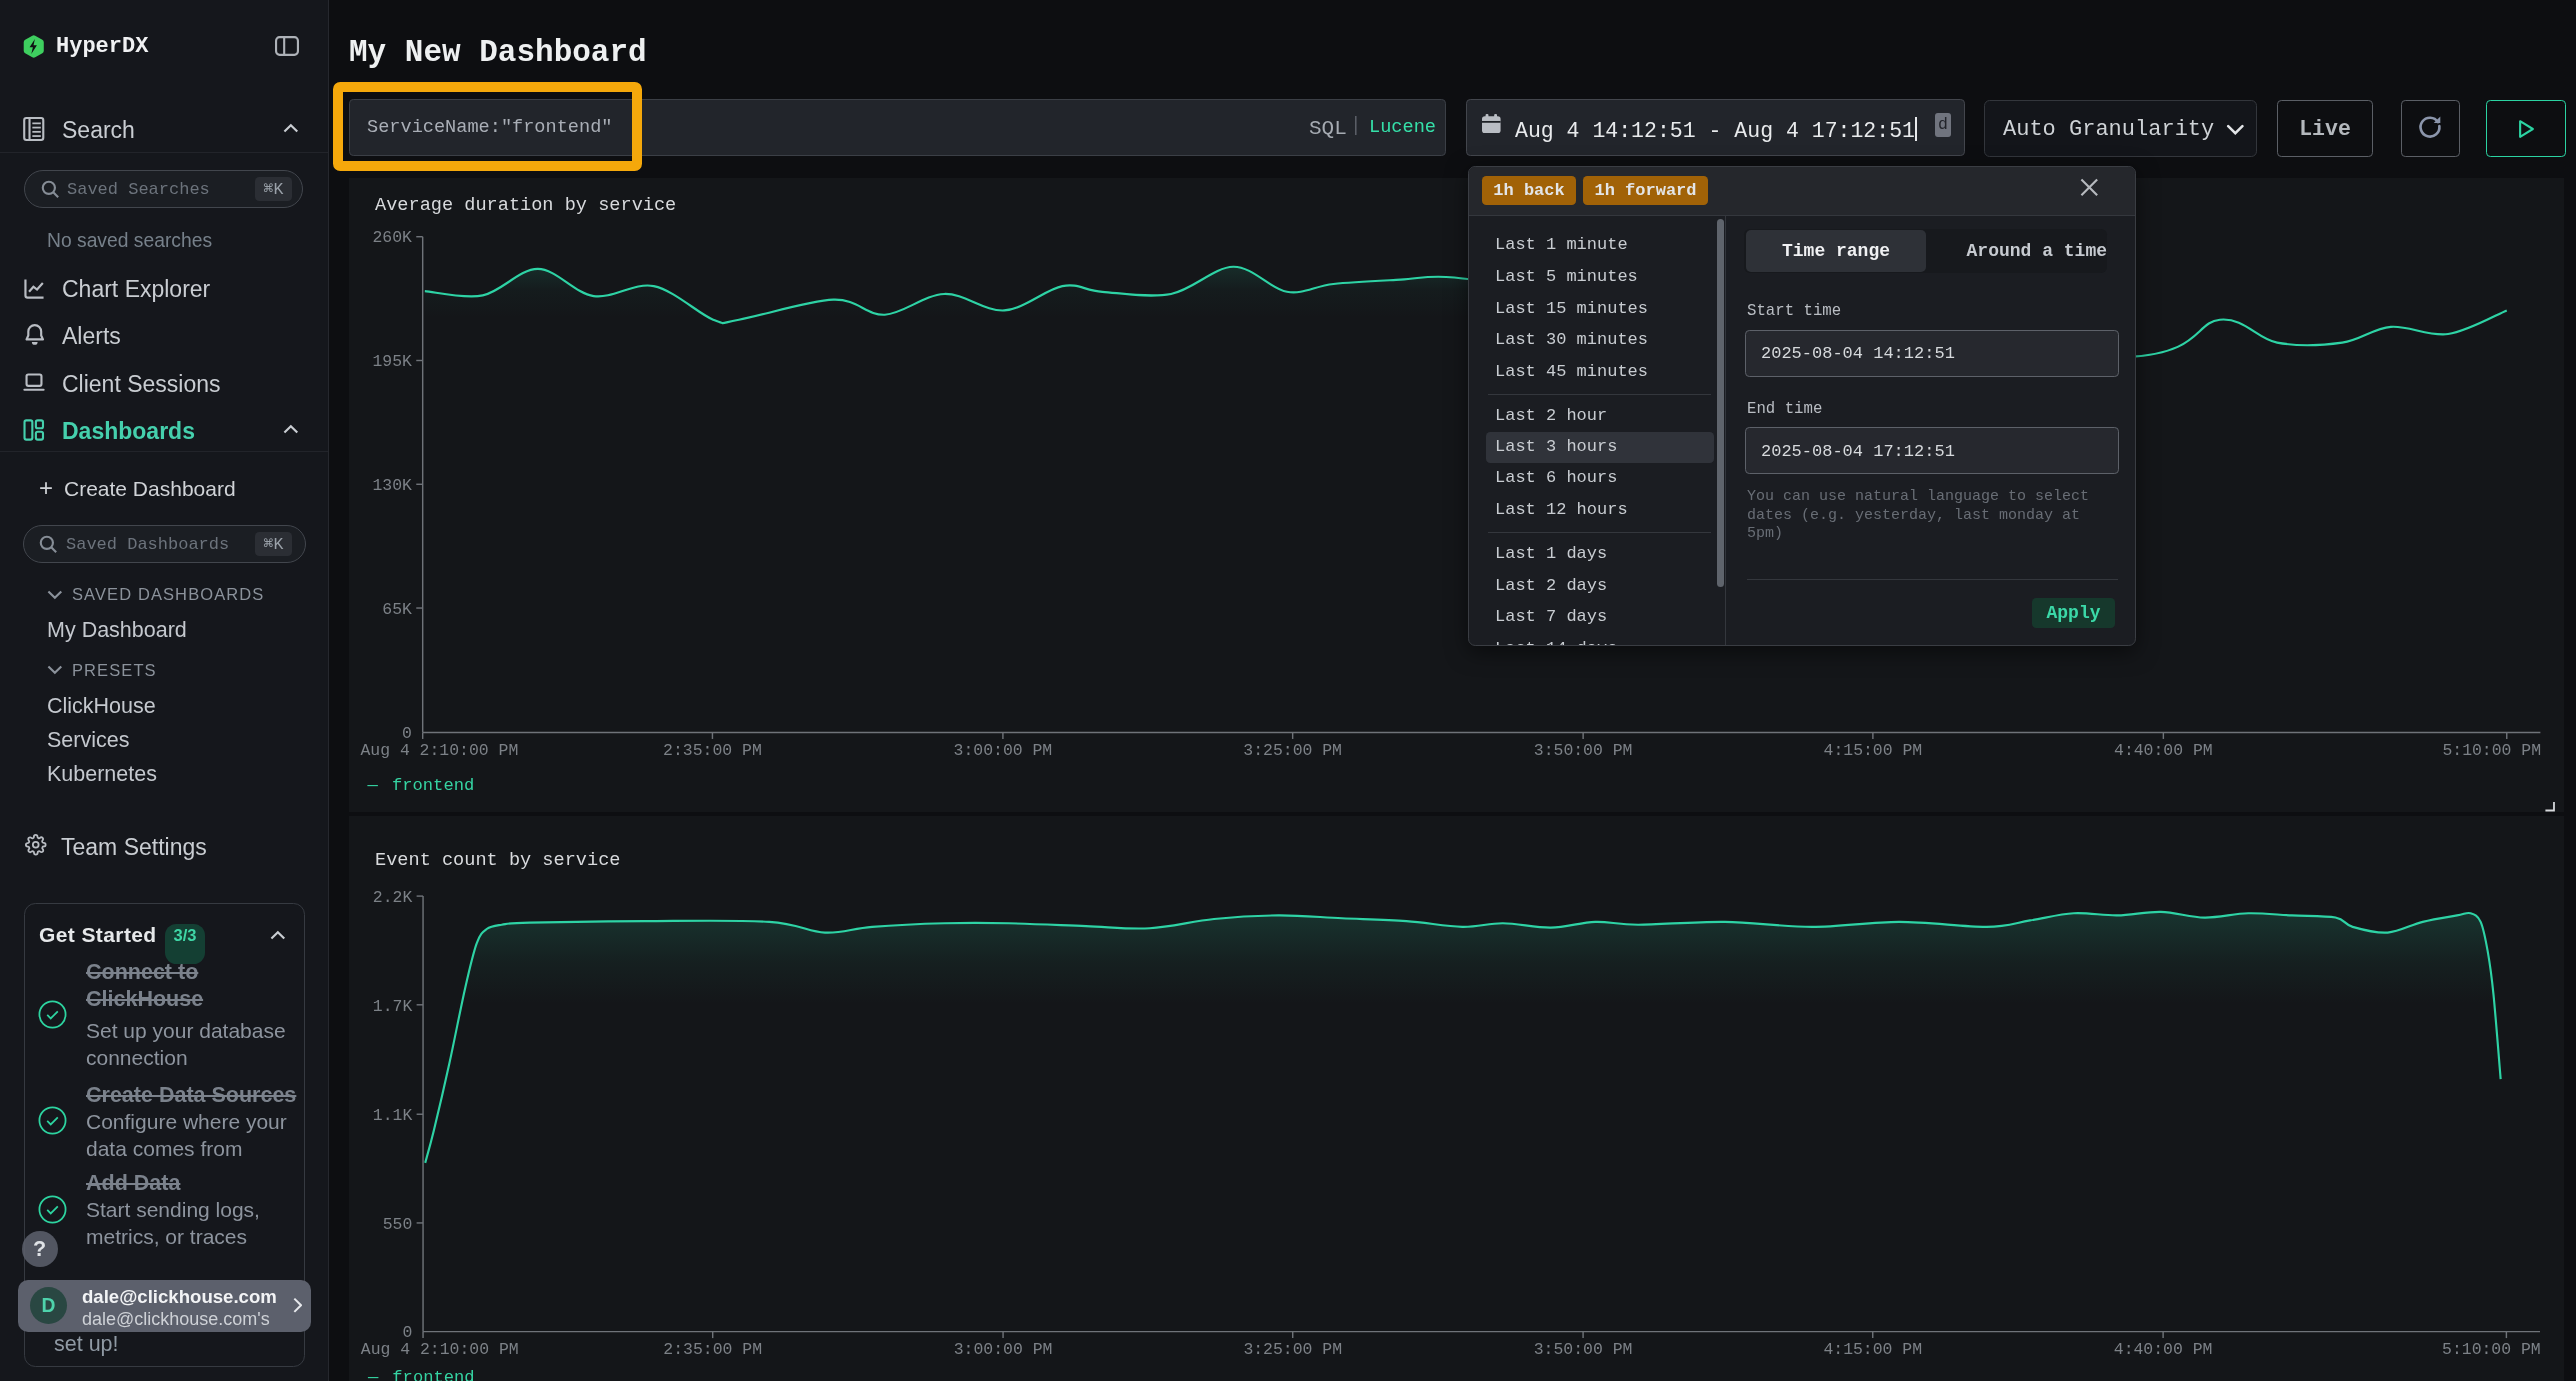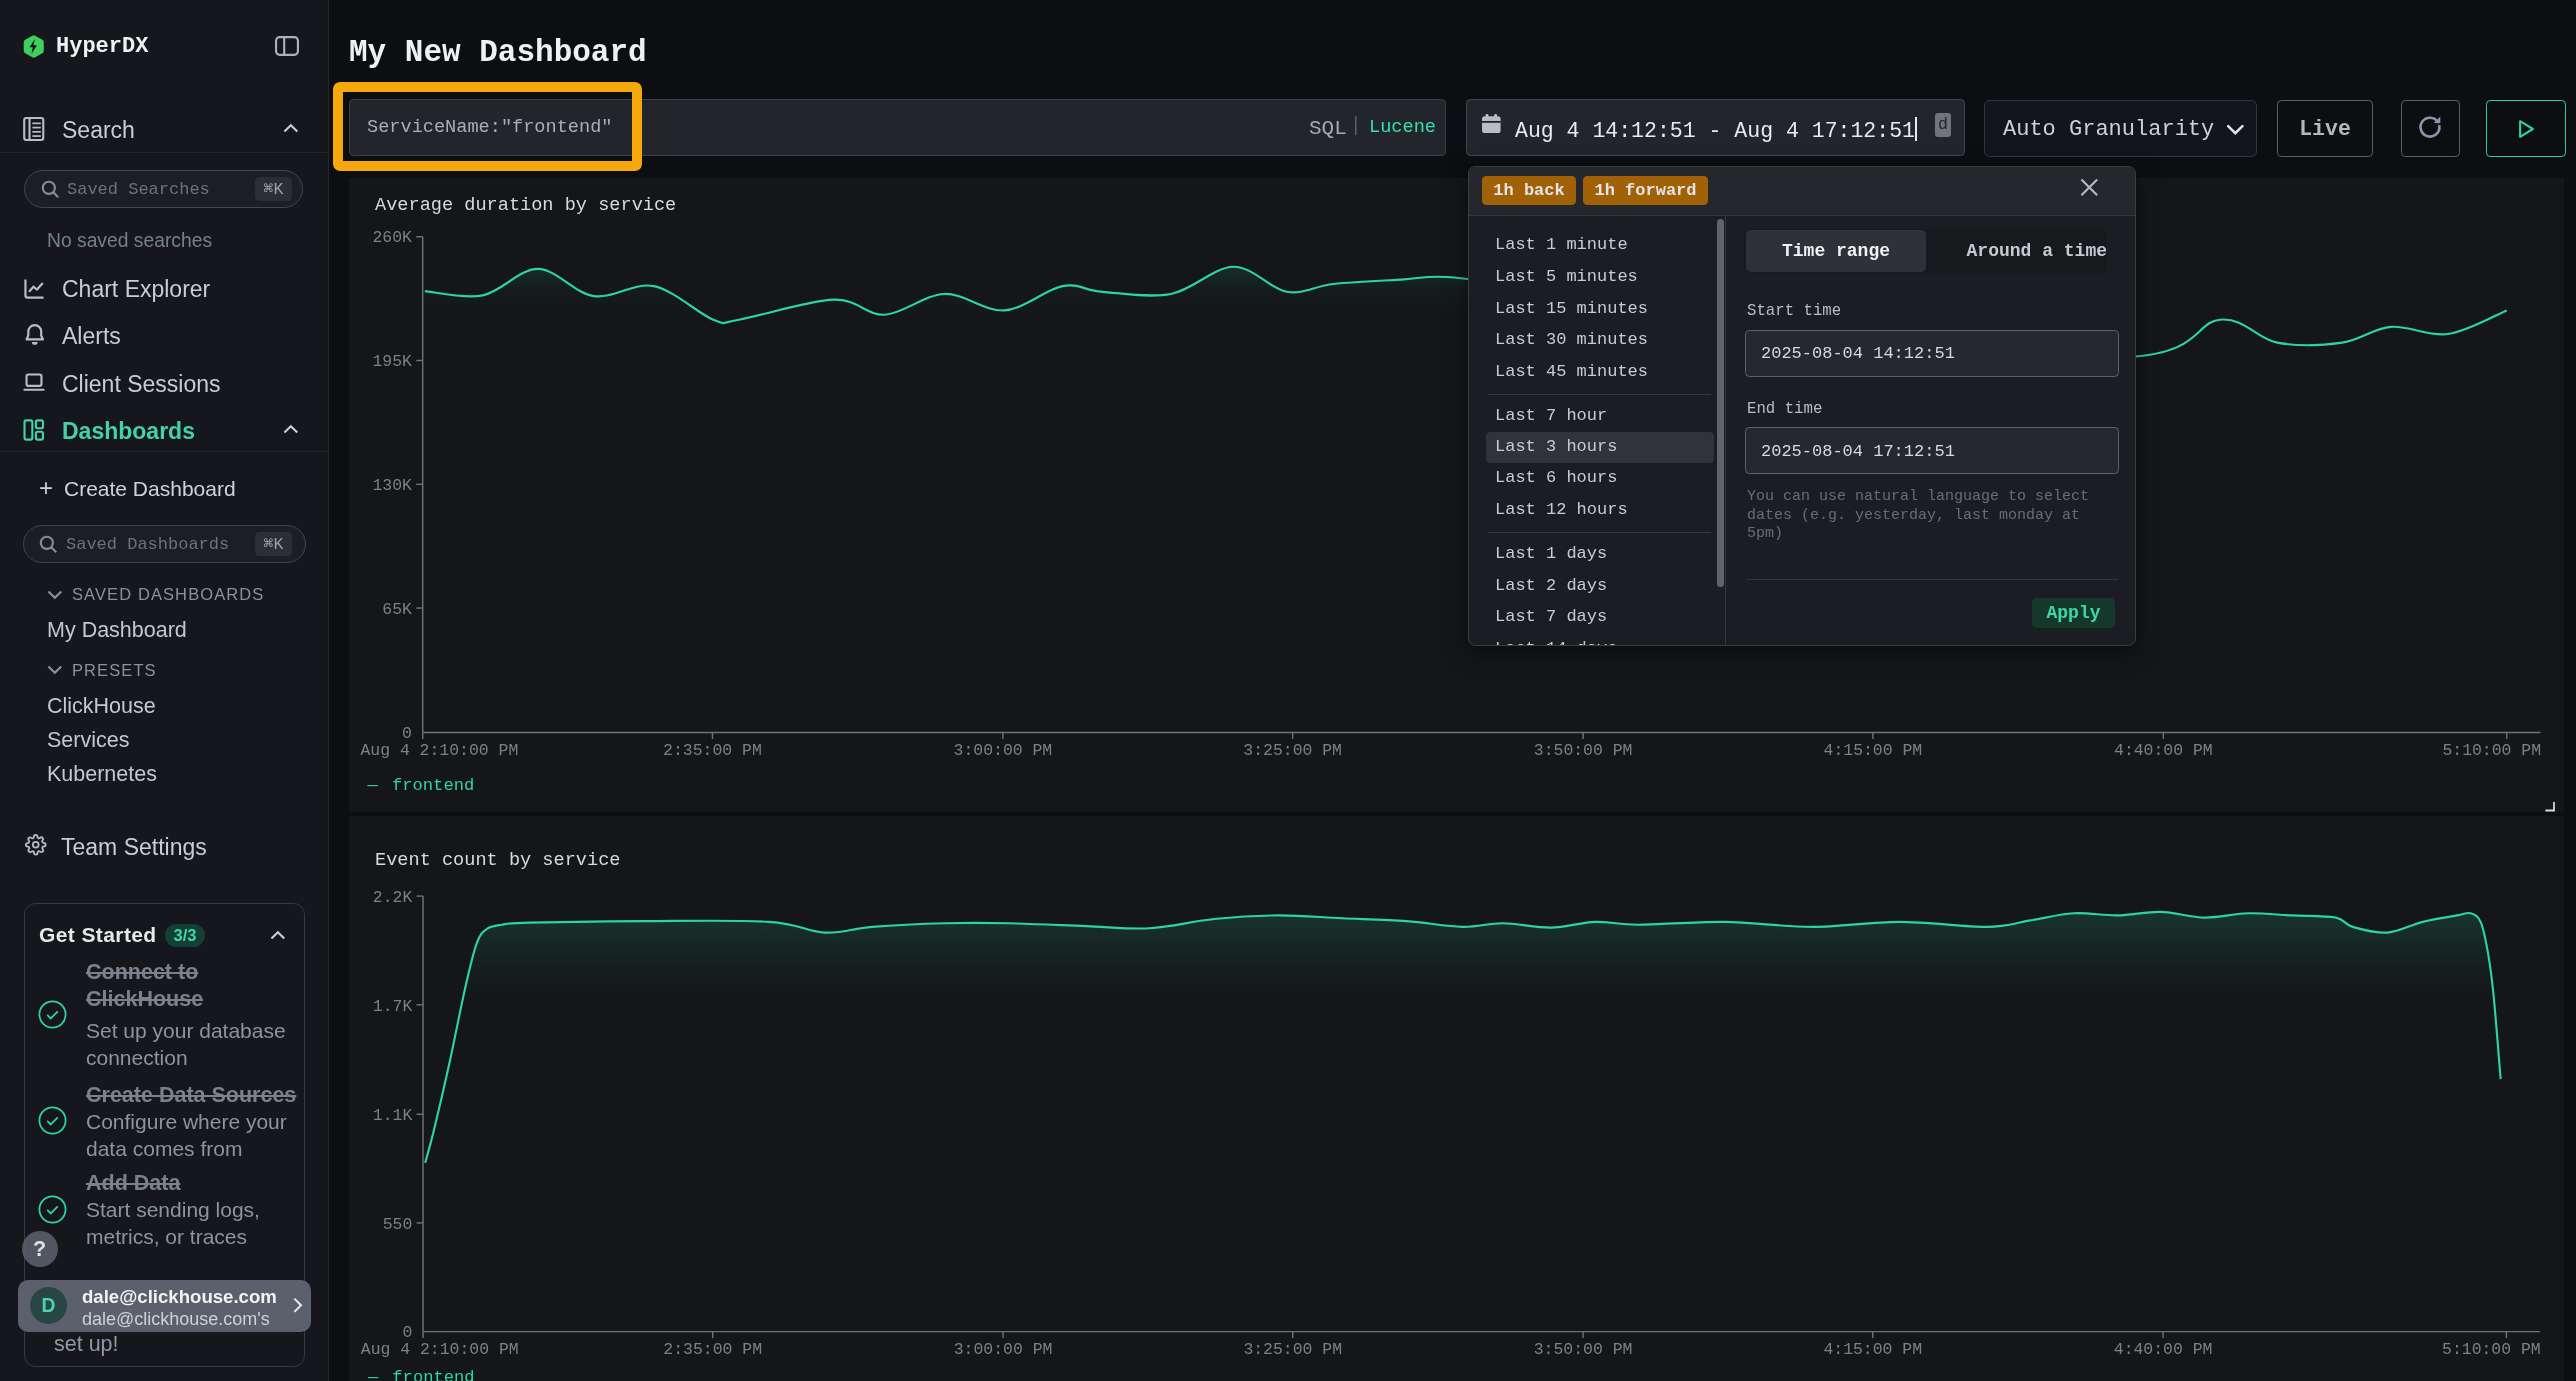--- a/index.html
+++ b/index.html
@@ -119,21 +119,21 @@
   <div class="abs sub-item" style="left:47px;top:762px;">Kubernetes</div>
 
   <svg class="abs" style="left:25px;top:834px;" width="21.5" height="21.5" viewBox="0 0 24 24" fill="none" stroke="#b9bdc3" stroke-width="2">
     <circle cx="12" cy="12" r="3.2"></circle>
     <path d="M19.4 15a1.65 1.65 0 00.33 1.82l.06.06a2 2 0 11-2.83 2.83l-.06-.06a1.65 1.65 0 00-1.82-.33 1.65 1.65 0 00-1 1.51V21a2 2 0 11-4 0v-.09a1.65 1.65 0 00-1-1.51 1.65 1.65 0 00-1.82.33l-.06.06a2 2 0 11-2.83-2.83l.06-.06a1.65 1.65 0 00.33-1.82 1.65 1.65 0 00-1.51-1H3a2 2 0 110-4h.09a1.65 1.65 0 001.51-1 1.65 1.65 0 00-.33-1.82l-.06-.06a2 2 0 112.83-2.83l.06.06a1.65 1.65 0 001.82.33h0a1.65 1.65 0 001-1.51V3a2 2 0 114 0v.09a1.65 1.65 0 001 1.51h0a1.65 1.65 0 001.82-.33l.06-.06a2 2 0 112.83 2.83l-.06.06a1.65 1.65 0 00-.33 1.82v0a1.65 1.65 0 001.51 1H21a2 2 0 110 4h-.09a1.65 1.65 0 00-1.51 1z"></path>
   </svg>
   <div class="abs nav-text" style="left:61px;top:834px;">Team Settings</div>
 
   <div class="abs" style="left:24px;top:903px;width:281px;height:464px;border:1.4px solid #363a41;border-radius:11.4px;"></div>
   <div class="abs" style="left:39px;top:923px;color:#e6e8ea;font-size:21px;font-weight:bold;letter-spacing:0.4px;">Get Started</div>
-  <div class="abs" style="left:165px;top:924px;width:40px;height:23px;background:#143f33;border-radius:11.4px;color:#3fd6a6;font-size:16.5px;font-weight:bold;text-align:center;line-height:23px;">3/3</div>
+  <div class="abs" style="left:165px;top:924px;width:40px;height:40px;background:#143f33;border-radius:11.4px;color:#3fd6a6;font-size:16.5px;font-weight:bold;text-align:center;line-height:23px;">3/3</div>
   <svg class="abs" style="left:270px;top:930px;" width="15.7" height="10" viewBox="0 0 22 14">
       <path d="M2 12L11 3l9 9" fill="none" stroke="#c9cdd2" stroke-width="3"></path>
     </svg>
 
   <svg class="abs" style="left:38px;top:1000px;" width="29" height="29" viewBox="0 0 41 41">
       <circle cx="20.5" cy="20.5" r="18.5" fill="none" stroke="#2dd4a0" stroke-width="2.5"></circle>
       <path d="M13 21l5 5 10-10" fill="none" stroke="#2dd4a0" stroke-width="2.5"></path>
     </svg>
   <div class="abs" style="left:86px;top:959px;width:200px;color:#7b828c;font-size:21.5px;font-weight:bold;text-decoration:line-through;line-height:27px;">Connect to ClickHouse</div>
   <div class="abs" style="left:86px;top:1018px;width:204px;color:#8d949e;font-size:21px;line-height:26.5px;">Set up your database connection</div>
@@ -322,21 +322,21 @@
   <div class="abs" style="left:256px;top:48px;width:1.4px;height:432px;background:#34373d;"></div>
   <div class="abs" style="left:248px;top:52px;width:7.2px;height:368px;background:#5f646c;border-radius:3.6px;"></div>
 
   <div class="abs" style="left:16.5px;top:265px;width:228px;height:31px;background:#30333a;border-radius:4.3px;"></div>
   <div class="dd-item" style="top:68px;text-align:right;">Last 1 minute</div>
   <div class="dd-item" style="top:100px;">Last 5 minutes</div>
   <div class="dd-item" style="top:132px;">Last 15 minutes</div>
   <div class="dd-item" style="top:163px;">Last 30 minutes</div>
   <div class="dd-item" style="top:195px;">Last 45 minutes</div>
   <div class="dd-div" style="left:18.6px;top:227px;width:223px;"></div>
-  <div class="dd-item" style="top:239px;">Last 7 hour</div>
+  <div class="dd-item" style="top:239px;">Last 2 hour</div>
   <div class="dd-item" style="top:270px;">Last 3 hours</div>
   <div class="dd-item" style="top:301px;">Last 6 hours</div>
   <div class="dd-item" style="top:333px;">Last 12 hours</div>
   <div class="dd-div" style="left:18.6px;top:365px;width:223px;"></div>
   <div class="dd-item" style="top:377px;">Last 1 days</div>
   <div class="dd-item" style="top:409px;">Last 2 days</div>
   <div class="dd-item" style="top:440px;">Last 7 days</div>
   <div class="dd-item" style="top:472px;">Last 14 days</div>
 
   <div class="abs" style="left:275px;top:62px;width:363px;height:44px;background:#17191d;border-radius:5.7px;"></div>

